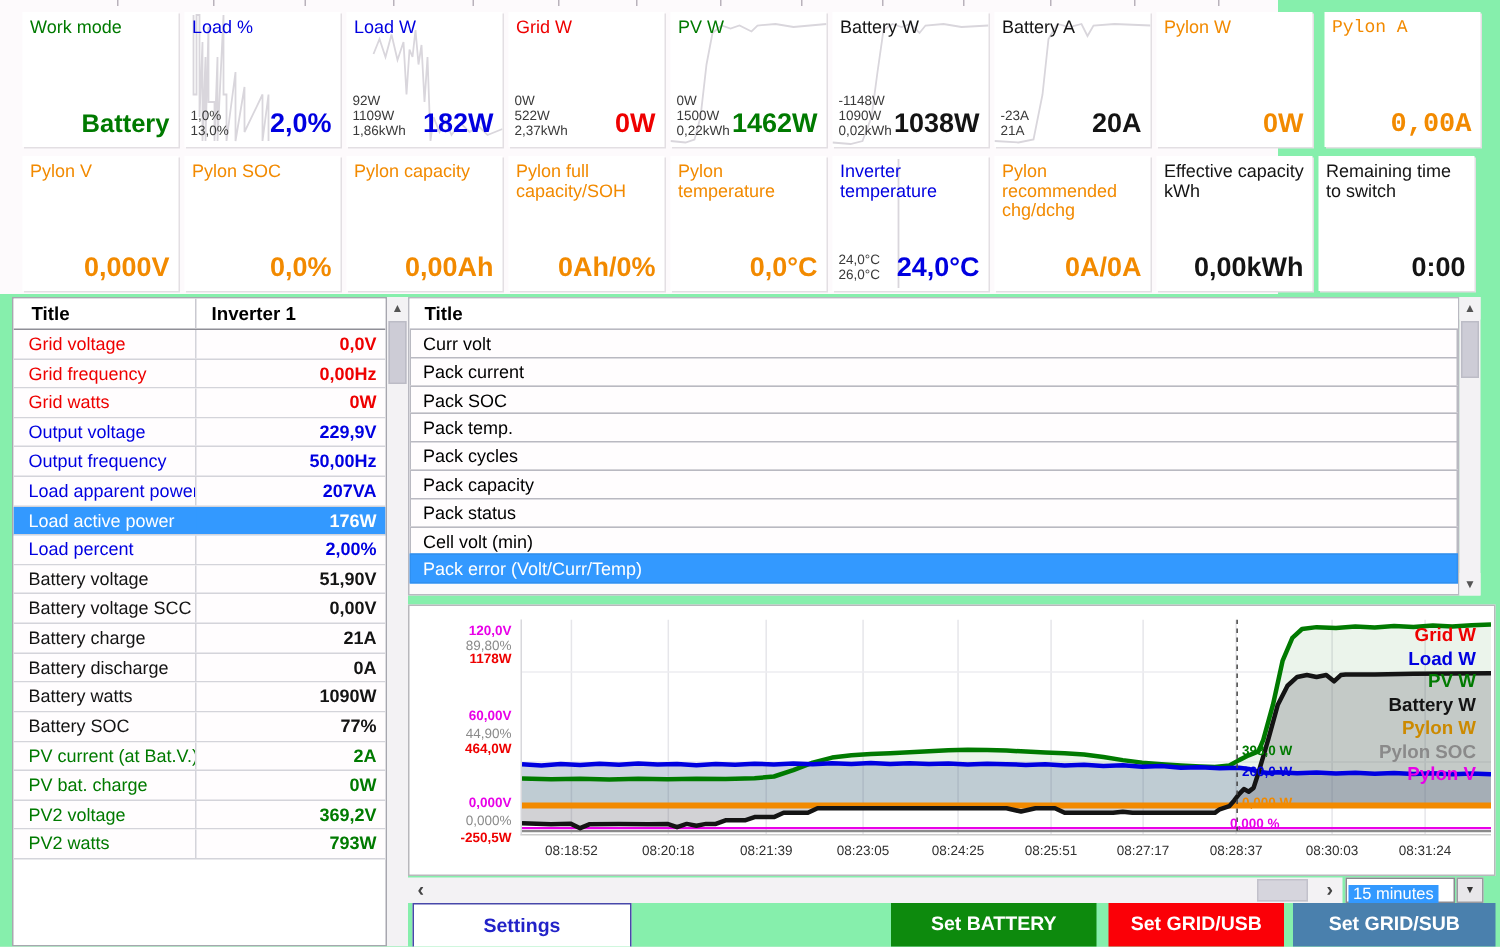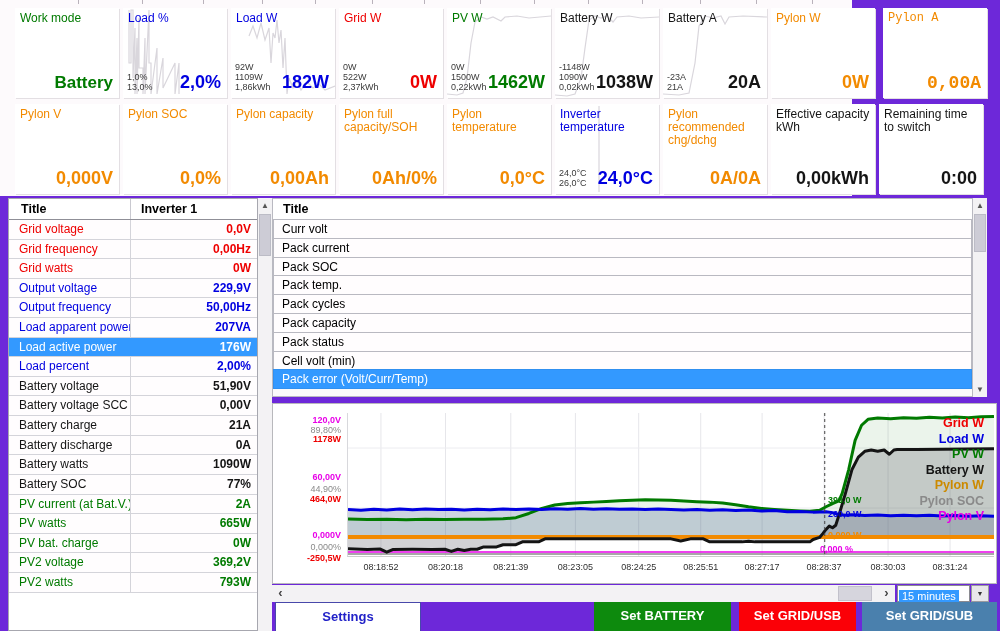--- a/index.html
+++ b/index.html
@@ -1,17 +1,17 @@
 <!DOCTYPE html>
 <html><head>
 <meta charset="utf-8">
 <style>
   html,body{margin:0;padding:0;}
   body{font-family:"Liberation Sans", sans-serif; background:#f0eef0;}
-  #app{position:relative;width:1000px;height:631px;overflow:hidden;background:#6d28d9;}
+  #app{position:relative;width:1000px;height:631px;overflow:hidden;background:#86efac;}
   .backdrop{position:absolute;left:0;top:0;width:852px;height:196px;background:#fdfafc;}
   .tick{position:absolute;top:0;width:1px;height:4px;background:#b9b2bb;}
 
   
   .panel{position:absolute;width:104px;height:90px;background:#ffffff;box-shadow:1px 1px 0 #e3dfe3;}
   .p-label{position:absolute;left:5px;top:4px;right:3px;font-size:12px;line-height:13px;z-index:3;}
   .p-stats{position:absolute;left:4px;bottom:6px;font-size:9px;line-height:10px;color:#3a3a3a;z-index:3;}
   .p-value{position:absolute;right:6px;bottom:5px;font-size:18px;font-weight:bold;z-index:3;white-space:nowrap;}
   .spark{position:absolute;left:0;top:0;width:104px;height:90px;z-index:1;}
 
@@ -262,24 +262,20 @@
           <div class="lt-label" style="color: rgb(20, 20, 20);">Battery watts</div>
           <div class="lt-value" style="color: rgb(20, 20, 20);">1090W</div>
         </div>
         <div class="lt-row">
           <div class="lt-label" style="color: rgb(20, 20, 20);">Battery SOC</div>
           <div class="lt-value" style="color: rgb(20, 20, 20);">77%</div>
         </div>
         <div class="lt-row">
           <div class="lt-label" style="color: rgb(0, 122, 0);">PV current (at Bat.V.)</div>
           <div class="lt-value" style="color: rgb(0, 122, 0);">2A</div>
-        </div>
-        <div class="lt-row">
-          <div class="lt-label" style="color: rgb(0, 122, 0);">PV watts</div>
-          <div class="lt-value" style="color: rgb(0, 122, 0);">665W</div>
         </div>
         <div class="lt-row">
           <div class="lt-label" style="color: rgb(0, 122, 0);">PV bat. charge</div>
           <div class="lt-value" style="color: rgb(0, 122, 0);">0W</div>
         </div>
         <div class="lt-row">
           <div class="lt-label" style="color: rgb(0, 122, 0);">PV2 voltage</div>
           <div class="lt-value" style="color: rgb(0, 122, 0);">369,2V</div>
         </div>
         <div class="lt-row">

